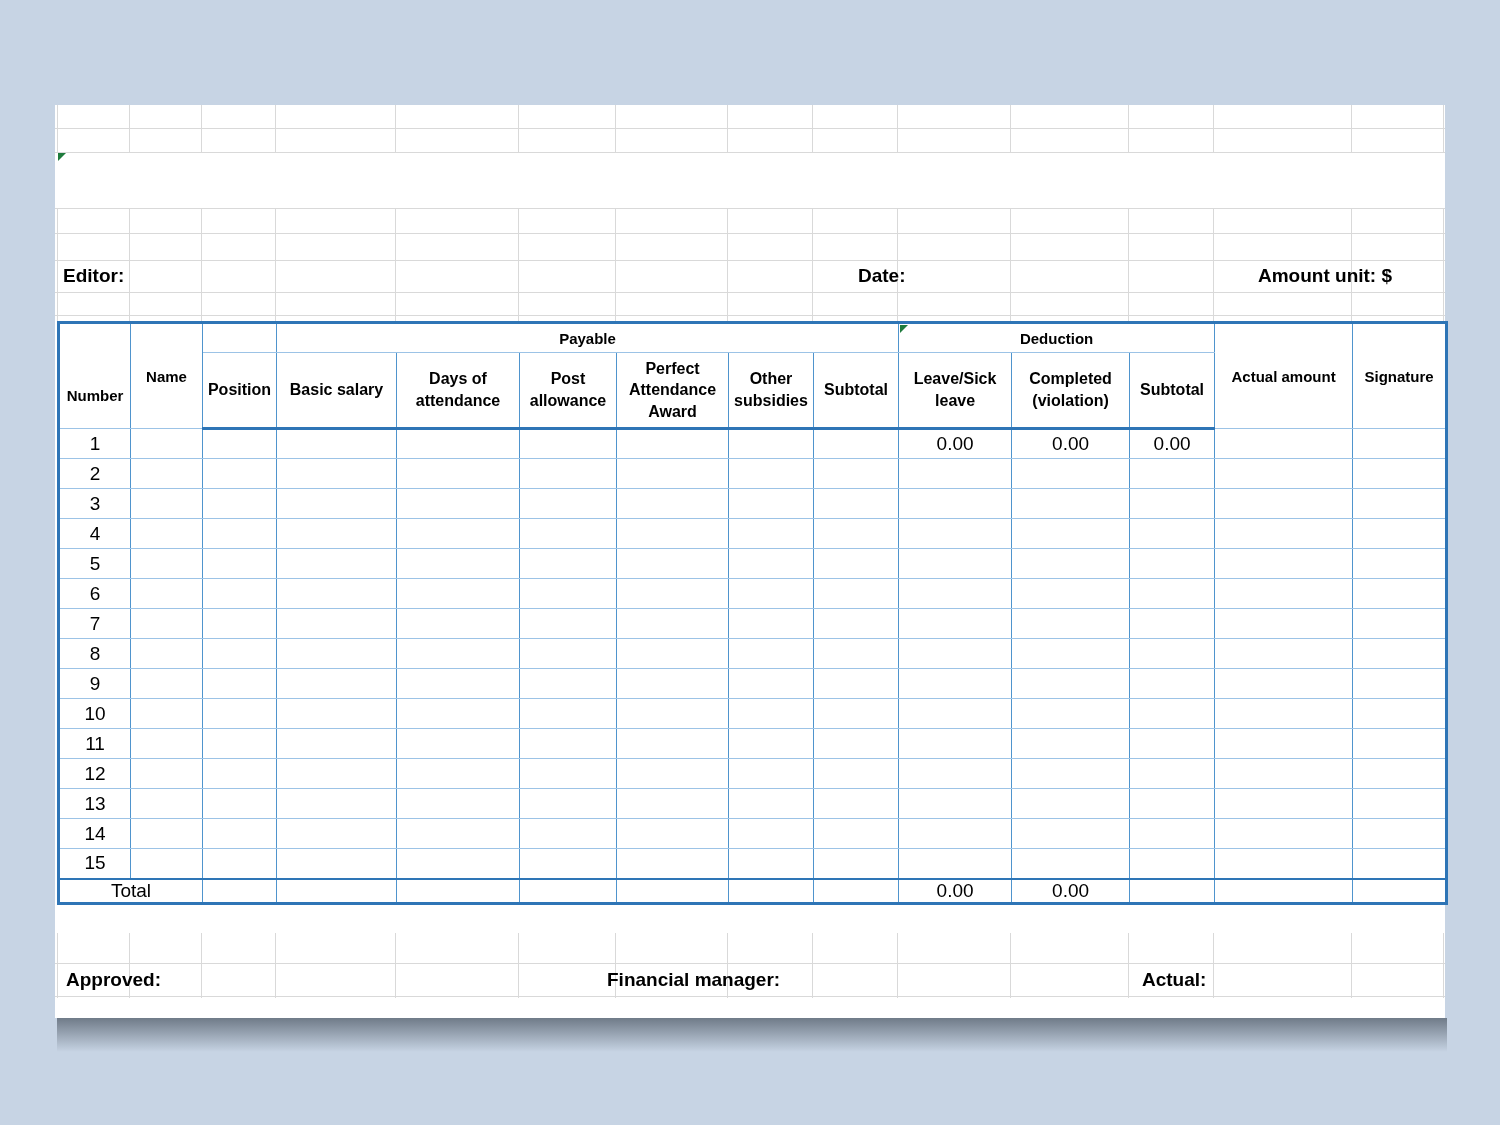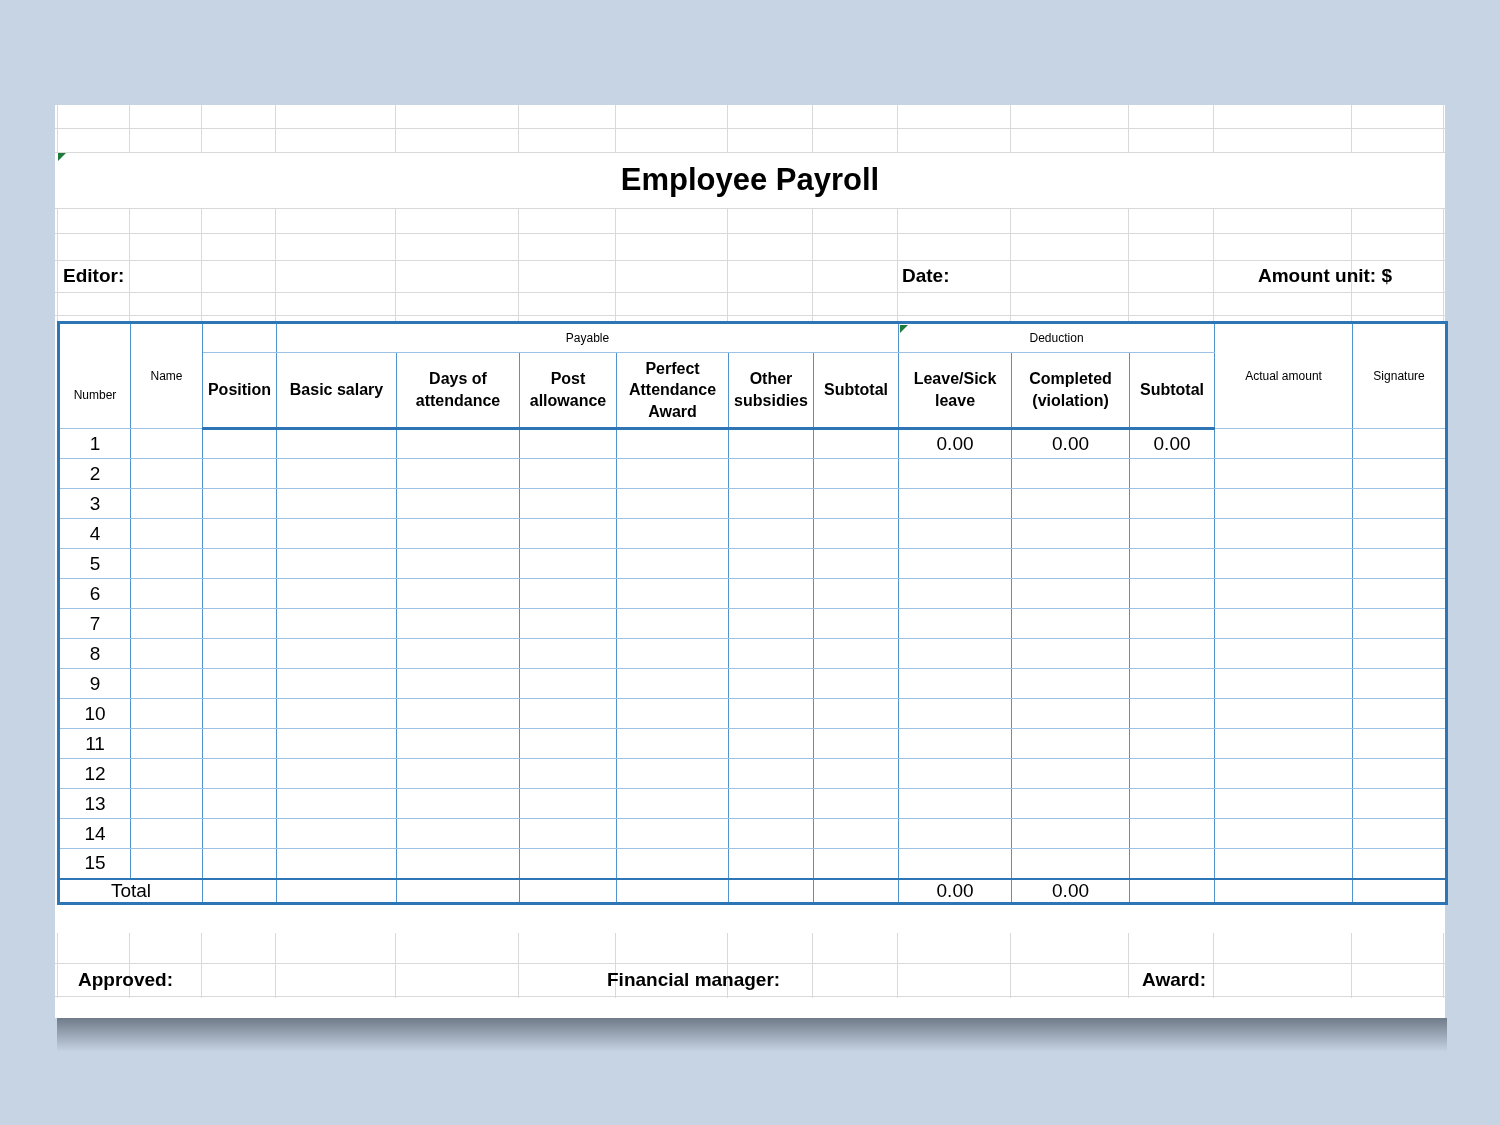--- a/index.html
+++ b/index.html
@@ -46,21 +46,21 @@
   table.payroll th, table.payroll td{
     border-style:solid;border-width:1px;
     border-color:#9cc3e6 #4f94cd; 
     padding:0;margin:0;
     text-align:center;vertical-align:middle;
     font-size:19px;font-weight:normal;
     overflow:hidden;
     position:relative;
   }
   tr.group-row{height:30px;}
-  tr.group-row th{font-weight:normal;font-size:12px;}
+  tr.group-row th{font-weight:bold;font-size:15px;}
   tr.sub-row{height:76px;}
   tr.sub-row th{font-weight:bold;font-size:16px;line-height:1.35;}
   tr.sub-row th{border-bottom:3px solid #2e75b6;}
   th.col-number, th.col-name{font-weight:bold;font-size:19px;}
   th.col-number .wrapbox{display:inline-block;width:60px;word-break:break-all;line-height:1.15;vertical-align:middle;margin-top:40px;}
   th.col-actual, th.col-signature{
     font-weight:bold;font-size:20px;white-space:nowrap;text-align:left;padding-left:1px;
   }
   tbody tr{height:30px;}
   td.row-num{font-size:18px;}
@@ -125,25 +125,24 @@
       <div class="gl-v" style="left: 842px; top: 828px; height: 65px;"></div>
       <div class="gl-v" style="left: 955px; top: 828px; height: 65px;"></div>
       <div class="gl-v" style="left: 1073px; top: 828px; height: 65px;"></div>
       <div class="gl-v" style="left: 1158px; top: 828px; height: 65px;"></div>
       <div class="gl-v" style="left: 1296px; top: 828px; height: 65px;"></div>
       <div class="gl-v" style="left: 1388px; top: 828px; height: 65px;"></div>
     </div>
 
   <div class="sheet-title">
     <span class="green-corner"></span>
-    <span>Employee Payroll</span>
   </div>
 
   <div class="cell-label meta-row" style="left:8px;">Editor:</div>
-  <div class="cell-label meta-row" style="left:847px;">Date:</div>
+  <div class="cell-label meta-row" style="left:803px;">Date:</div>
   <div class="cell-label meta-row" style="left:1203px;">Amount unit: $</div>
 
   <table class="payroll">
     <colgroup>
       <col style="width:72px">
         <col style="width:72px">
         <col style="width:74px">
       <col style="width:120px">
         <col style="width:123px">
         <col style="width:97px">
@@ -434,18 +433,18 @@
           <td></td>
           <td>0.00</td>
           <td>0.00</td>
           <td></td>
           <td></td>
           <td></td>
         </tr>
       </tbody>
   </table>
 
-  <div class="cell-label footer-row" style="left:23px;">Approved:</div>
+  <div class="cell-label footer-row" style="left:11px;">Approved:</div>
   <div class="cell-label footer-row" style="left:552px;">Financial manager:</div>
-  <div class="cell-label footer-row" style="left:1087px;">Award:</div>
+  <div class="cell-label footer-row" style="left:1087px;">Actual:</div>
 </div>
 
 <div class="sheet-shadow"></div>
 
 </body></html>

